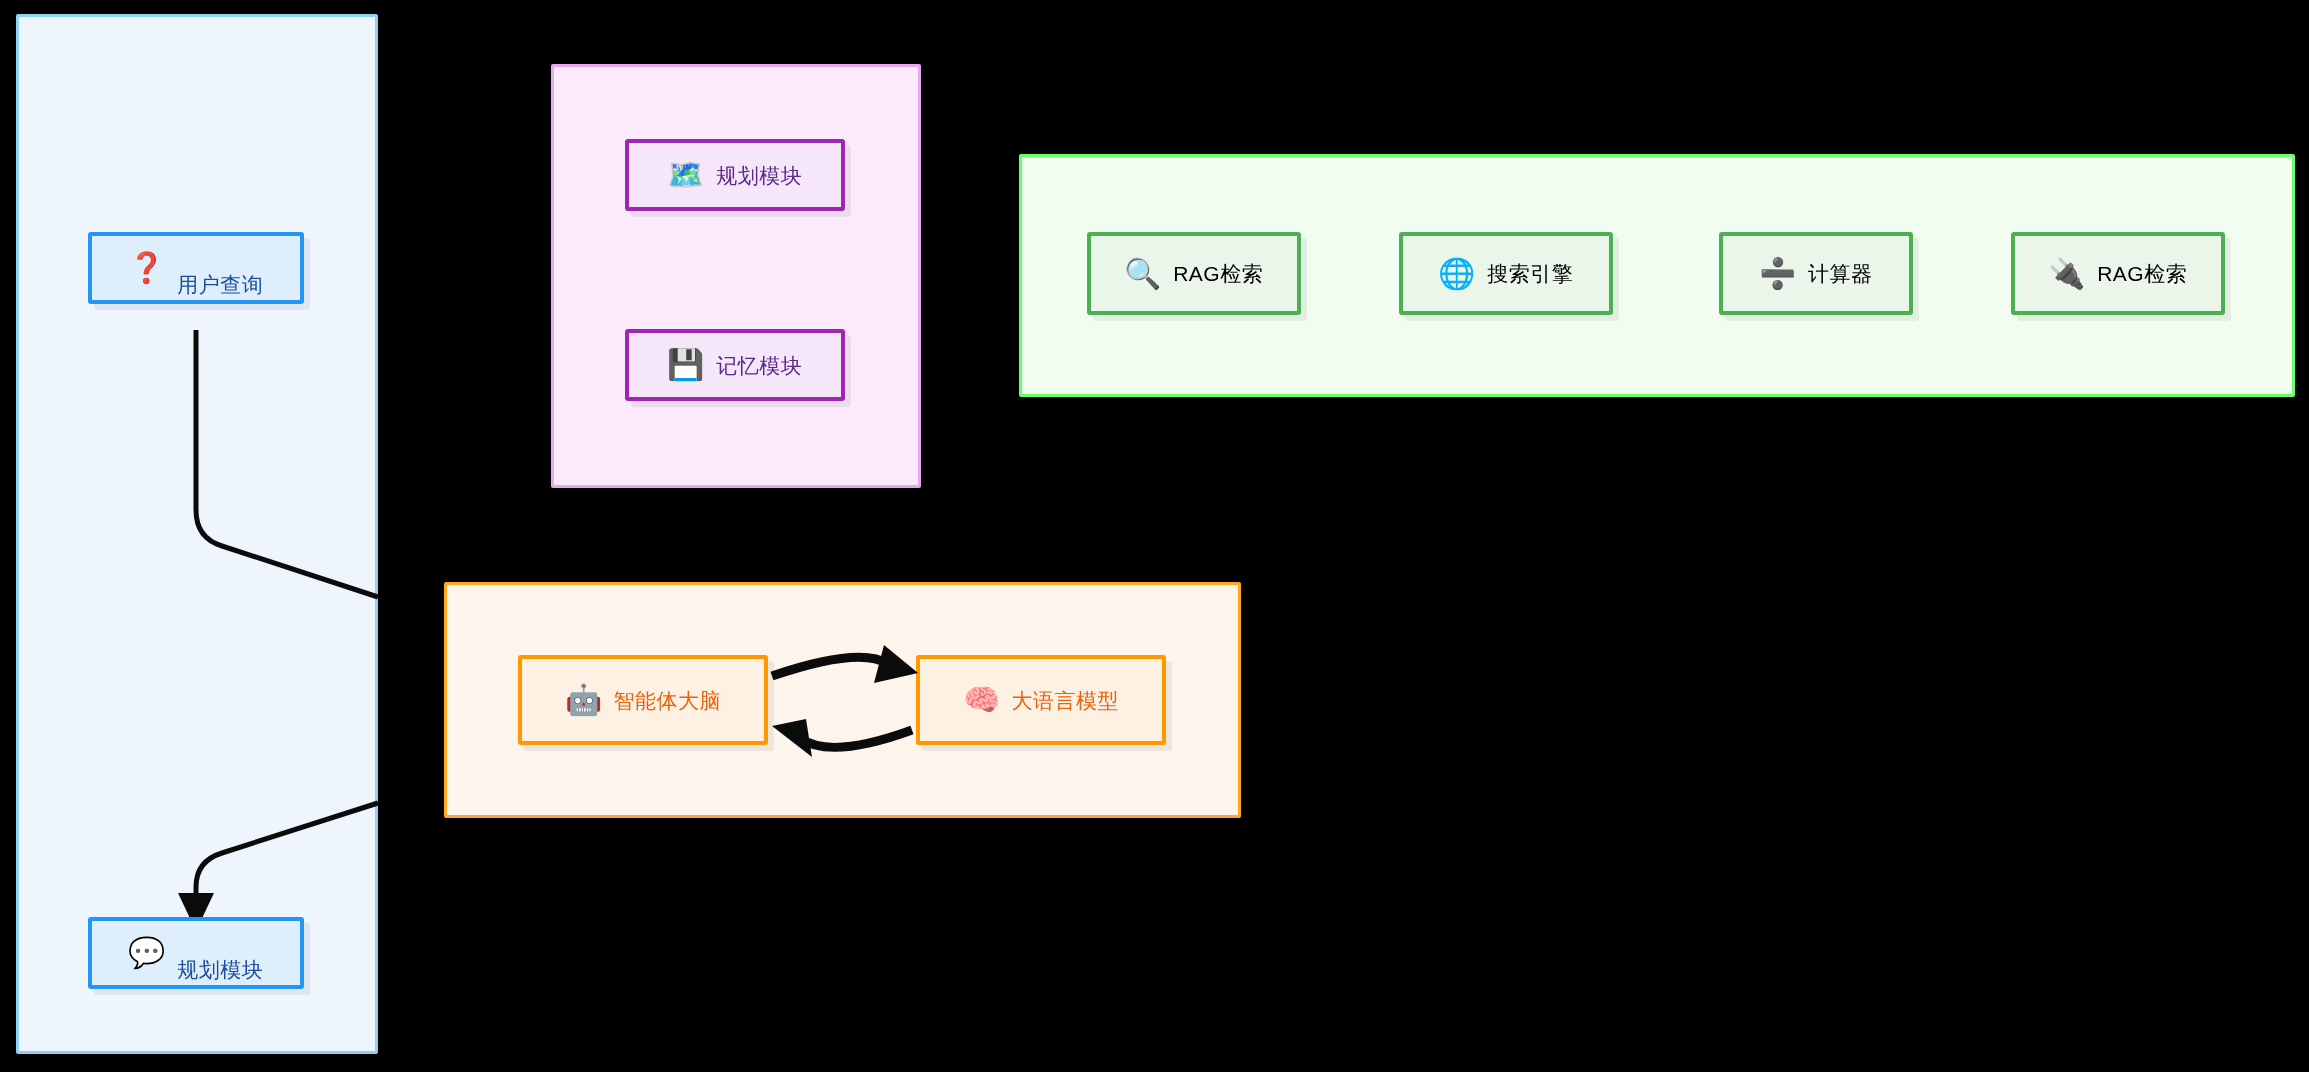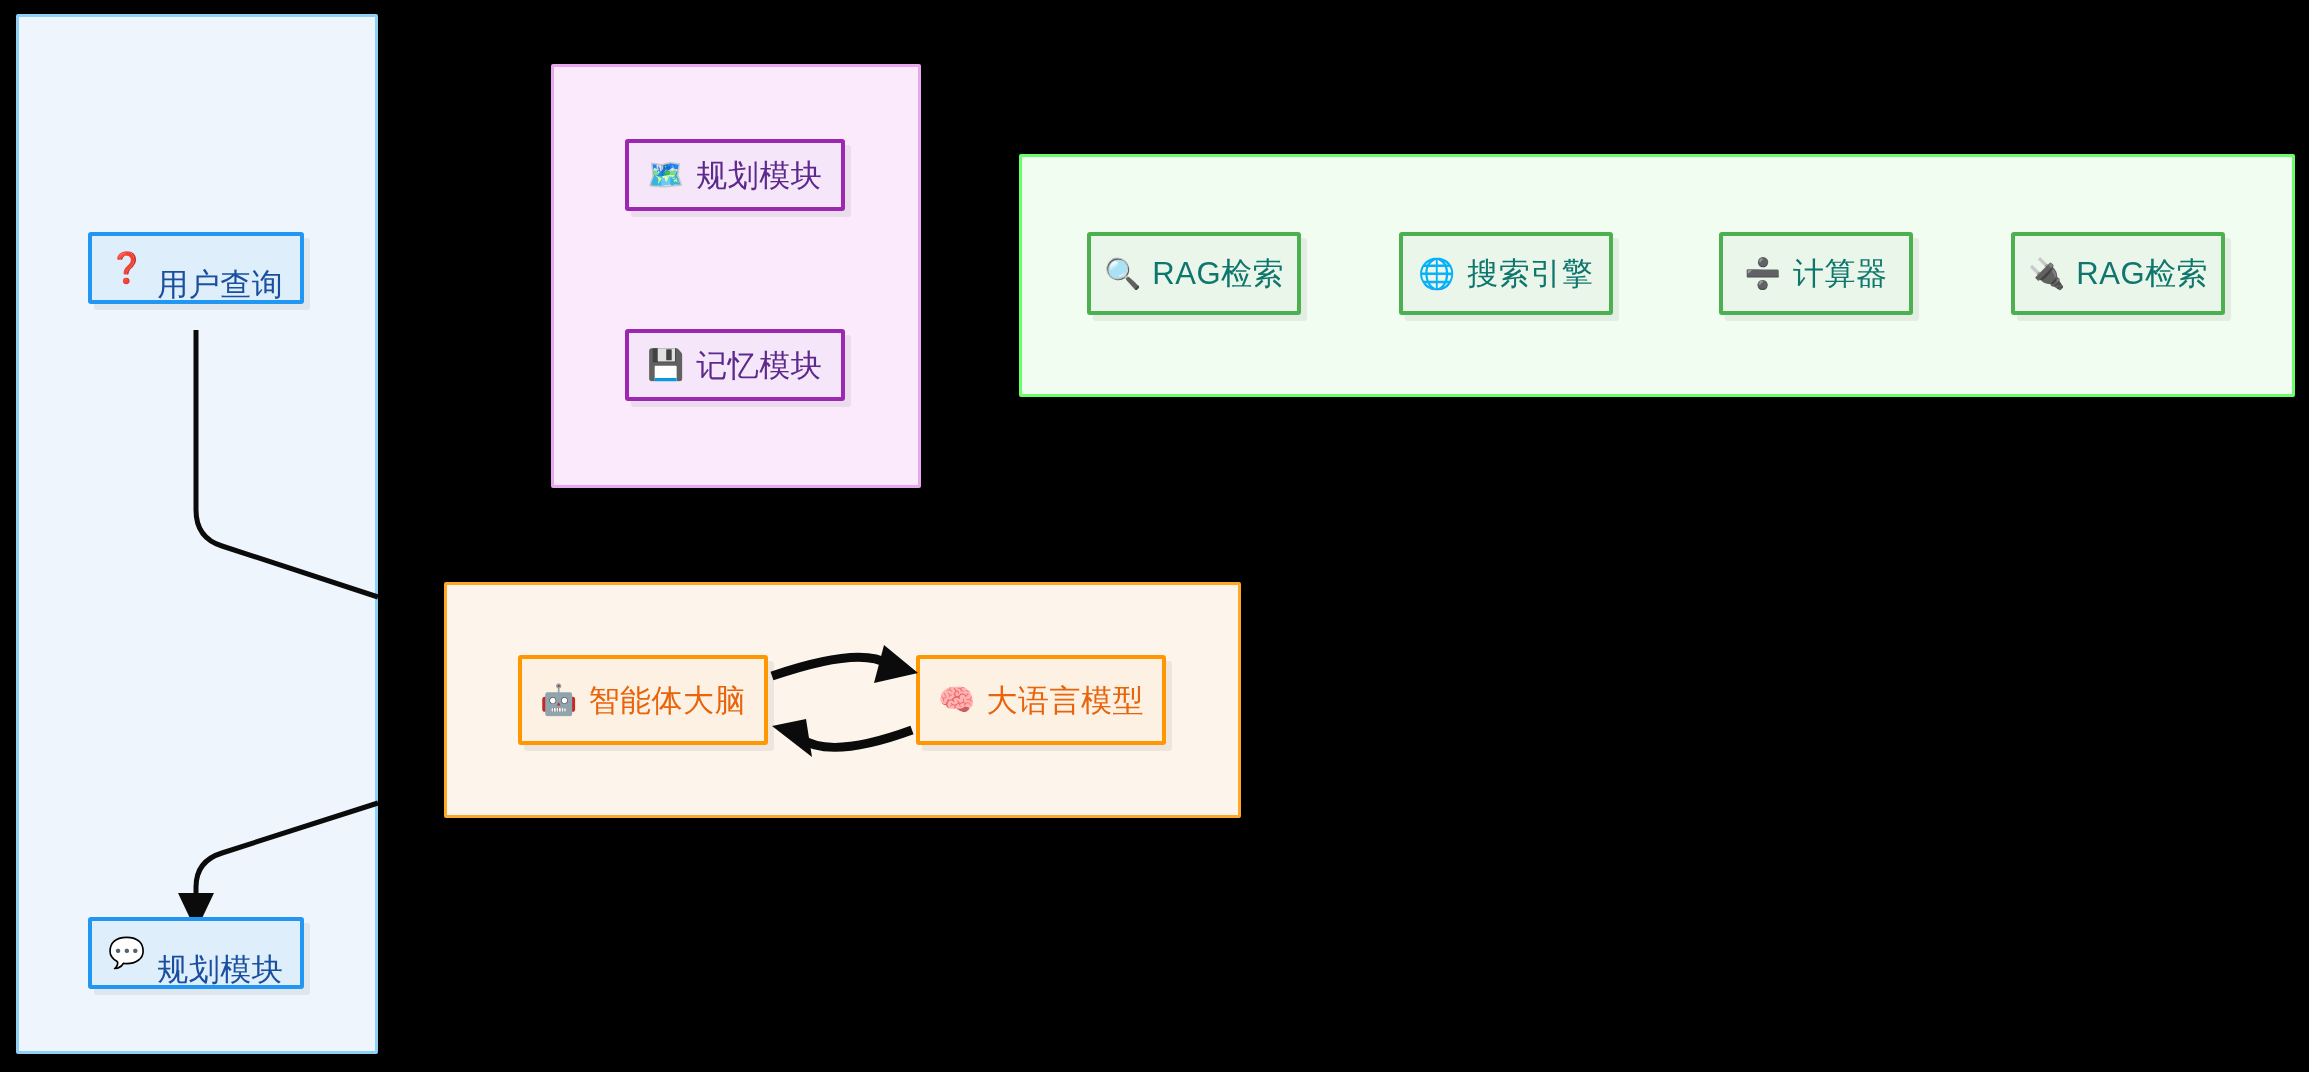--- a/index.html
+++ b/index.html
@@ -41,21 +41,21 @@
     border-style: solid;
     border-radius: 3px;
     display: flex;
     align-items: center;
     justify-content: center;
     gap: 11px;
     box-shadow: 6px 6px 0 0 rgba(0,0,0,0.06);
     white-space: nowrap;
   }
   .node .nlabel {
-    font-size: 31px;
+    font-size: 21px;
     line-height: 1;
     letter-spacing: 0.5px;
   }
   .node .nicon {
     font-size: 30px;
     line-height: 1;
     display: inline-block;
   }
 
   
@@ -80,31 +80,31 @@
   .node-purple .nlabel { color: #5c2a8c; }
 
   .cluster-tools {
     background: #f0fdf0;
     border-color: #6aff6a;
   }
   .node-green {
     background: #eaf6ea;
     border-color: #4caf50;
   }
-  .node-green .nlabel { color: #0f766e; }
+  .node-green .nlabel { color: #000000; }
 
   .cluster-agent {
     background: #fdf4ec;
     border-color: #ffa726;
   }
   .node-orange {
     background: #fdf1e4;
     border-color: #ff9800;
   }
-  .node-orange .nlabel { color: #e8630a; font-family: Liberation Serif, serif; }
+  .node-orange .nlabel { color: #e8630a; }
 
   
   #edges {
     position: absolute;
     left: 0;
     top: 0;
     width: 2309px;
     height: 1072px;
     pointer-events: none;
   }

